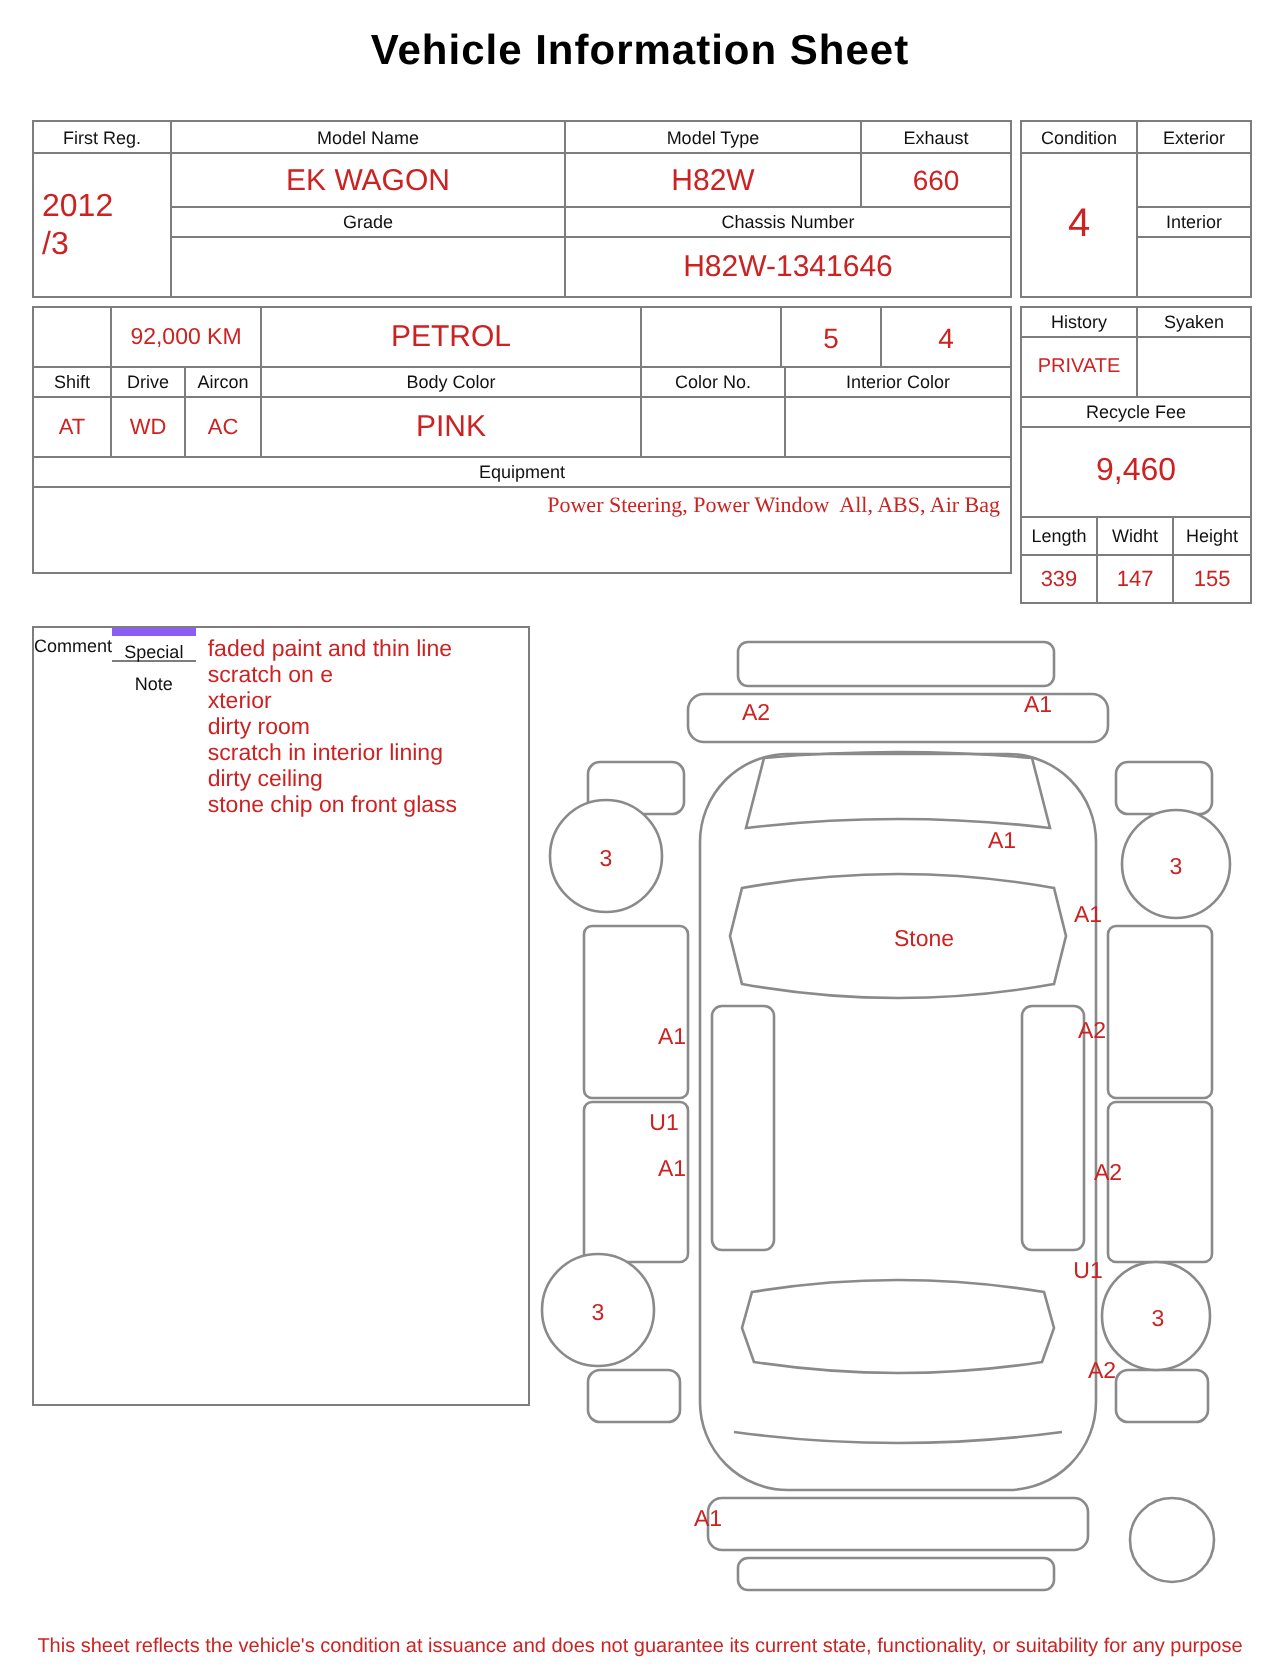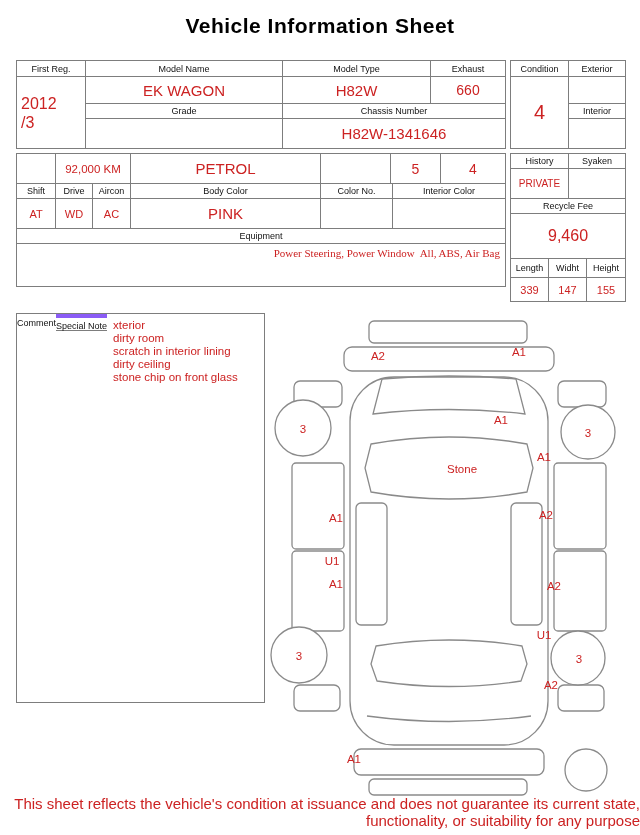--- a/index.html
+++ b/index.html
@@ -38,21 +38,21 @@
     height: 17px; line-height: 16px; text-align: center; font-size: 9px;
     border-top: 4px solid #8b5cf6; border-bottom: 1px solid #7d7d7d;
   }
   .note-lines { padding: 5px 6px; color: #c22; font-size: 11.5px; line-height: 13px; }
   .diagram { left: 270px; top: 313px; }
   .shape { fill: none; stroke: #8a8a8a; stroke-width: 1.3; }
   .wheel { fill: #fff; stroke: #8a8a8a; stroke-width: 1.3; }
   .mark { fill: #c22; font-size: 11.5px; text-anchor: middle; font-family: "Liberation Sans", sans-serif; }
   .footer {
     position: absolute; left: 0; bottom: 6px; width: 100%;
-    text-align: right; font-size: 15px; color: #c22;
+    text-align: center; font-size: 10px; color: #c22;
   }
 </style>
 </head>
 <body>
 
 <div>
 
   <h1 class="title">Vehicle Information Sheet</h1>
 
   <div class="abs sec1-left">
@@ -198,20 +198,21 @@
       </tr>
     </tbody>
       </table>
   </div>
 
   <div class="abs comment-box">
     <div class="comment-label">Comment</div>
     <div class="comment-space"></div>
     <div class="special-note-label">Special Note</div>
     <div class="note-lines">
+      <div>faded paint and thin line scratch on e</div>
       <div>xterior</div>
       <div>dirty room</div>
       <div>scratch in interior lining</div>
       <div>dirty ceiling</div>
       <div>stone chip on front glass</div>
     </div>
   </div>
 
   <svg class="abs diagram" width="365" height="495" viewBox="0 0 365 495">
     <g>

